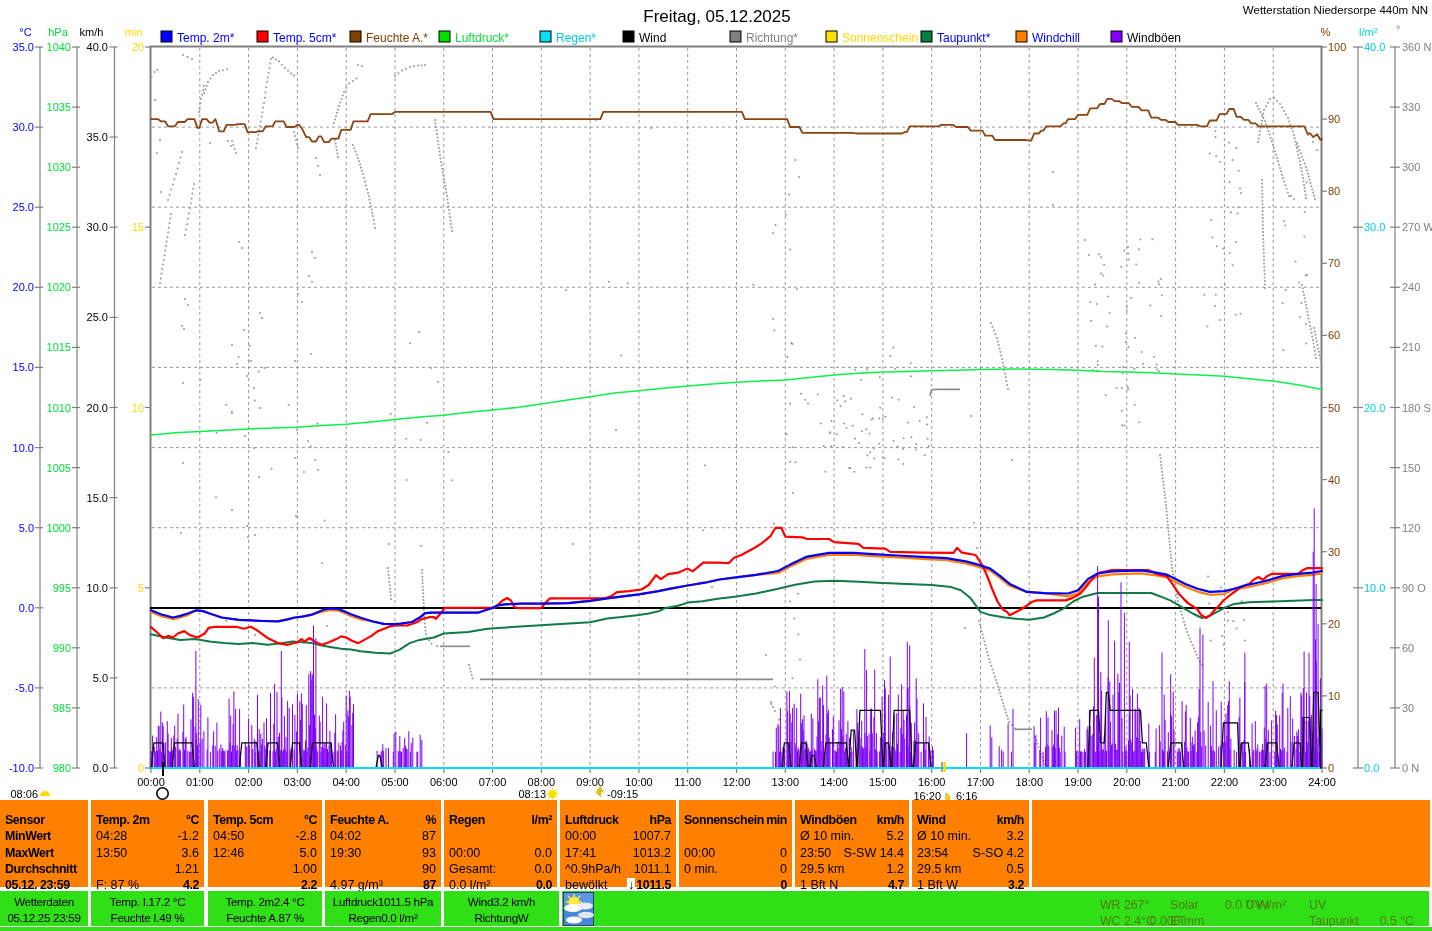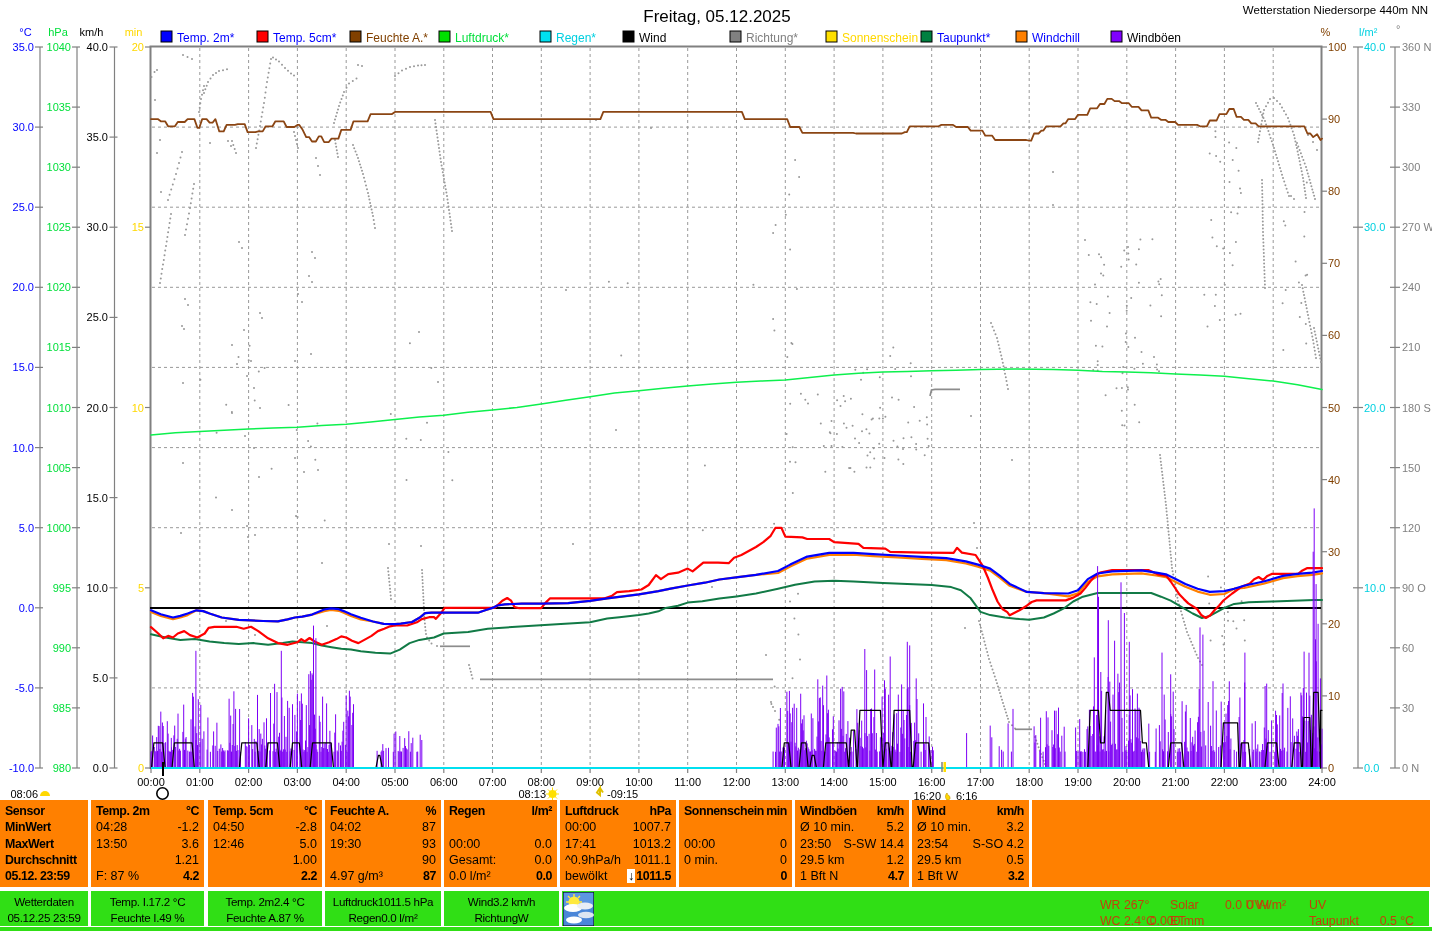--- a/index.html
+++ b/index.html
@@ -1,26 +1,26 @@
 <!DOCTYPE html>
 <html><head><meta charset="utf-8">
 <style>
 html,body{margin:0;padding:0;background:#fff}
 #page{position:relative;width:1432px;height:931px;background:#fff;overflow:hidden;
   font-family:"Liberation Sans",sans-serif}
-.oc{position:absolute;top:800px;height:87px;background:#ff8000;padding-top:3px;box-sizing:border-box}
+.oc{position:absolute;top:800px;height:87px;background:#ff8000;padding-top:12px;box-sizing:border-box}
 .oc .r{height:16.3px;display:flex;justify-content:space-between;align-items:center;
   padding:0 5px;font-size:12.5px;color:#000;white-space:nowrap}
 .b{font-weight:bold;font-size:12.4px;letter-spacing:-0.4px}
 .oc .r .b{font-size:12.4px}
 .dna{background:#fff;font-weight:bold;padding:0 1px;margin-right:1px}
 .gc{position:absolute;top:891px;height:35px;background:#30df15;box-sizing:border-box;padding-top:2px}
 .gc .r{height:16px;display:flex;justify-content:center;align-items:center;
   padding:0 4px;font-size:11.6px;letter-spacing:-0.3px;color:#000;white-space:nowrap}
-.gt{position:absolute;font-size:12.3px;color:#c2410c;white-space:nowrap}
+.gt{position:absolute;font-size:12.3px;color:#4d7c0f;white-space:nowrap}
 #gstrip{position:absolute;left:0;top:927px;width:1432px;height:4px;background:#30df15}
 </style></head>
 <body>
 <div id="page">
 <svg width="1432" height="810" style="position:absolute;left:0;top:0">
 <text x="717" y="22" fill="#000" font-size="17" text-anchor="middle" font-family="Liberation Sans, sans-serif" font-weight="normal">Freitag, 05.12.2025</text>
       <text x="1428" y="14" fill="#000" font-size="11.5" text-anchor="end" font-family="Liberation Sans, sans-serif" font-weight="normal">Wetterstation Niedersorpe 440m NN</text>
       <rect x="161" y="31" width="11" height="11" fill="#0000ff" stroke="#000" stroke-width="1"></rect>
       <text x="177" y="41.5" fill="#0000ff" font-size="12" text-anchor="start" font-family="Liberation Sans, sans-serif" font-weight="normal">Temp. 2m*</text>
       <rect x="257" y="31" width="11" height="11" fill="#ff0000" stroke="#000" stroke-width="1"></rect>

